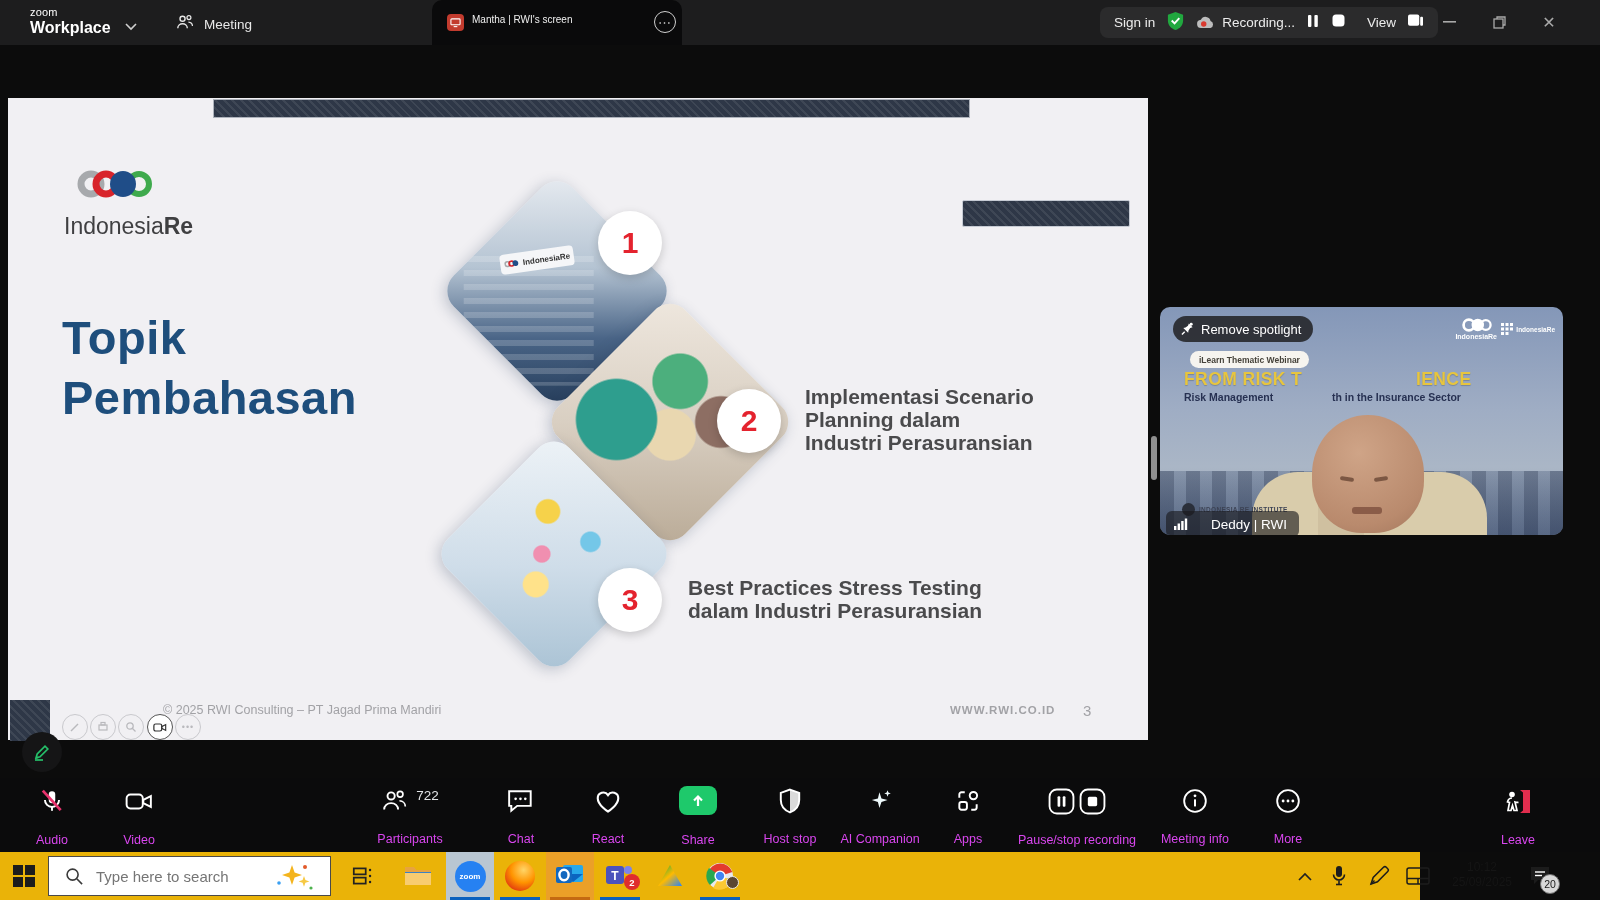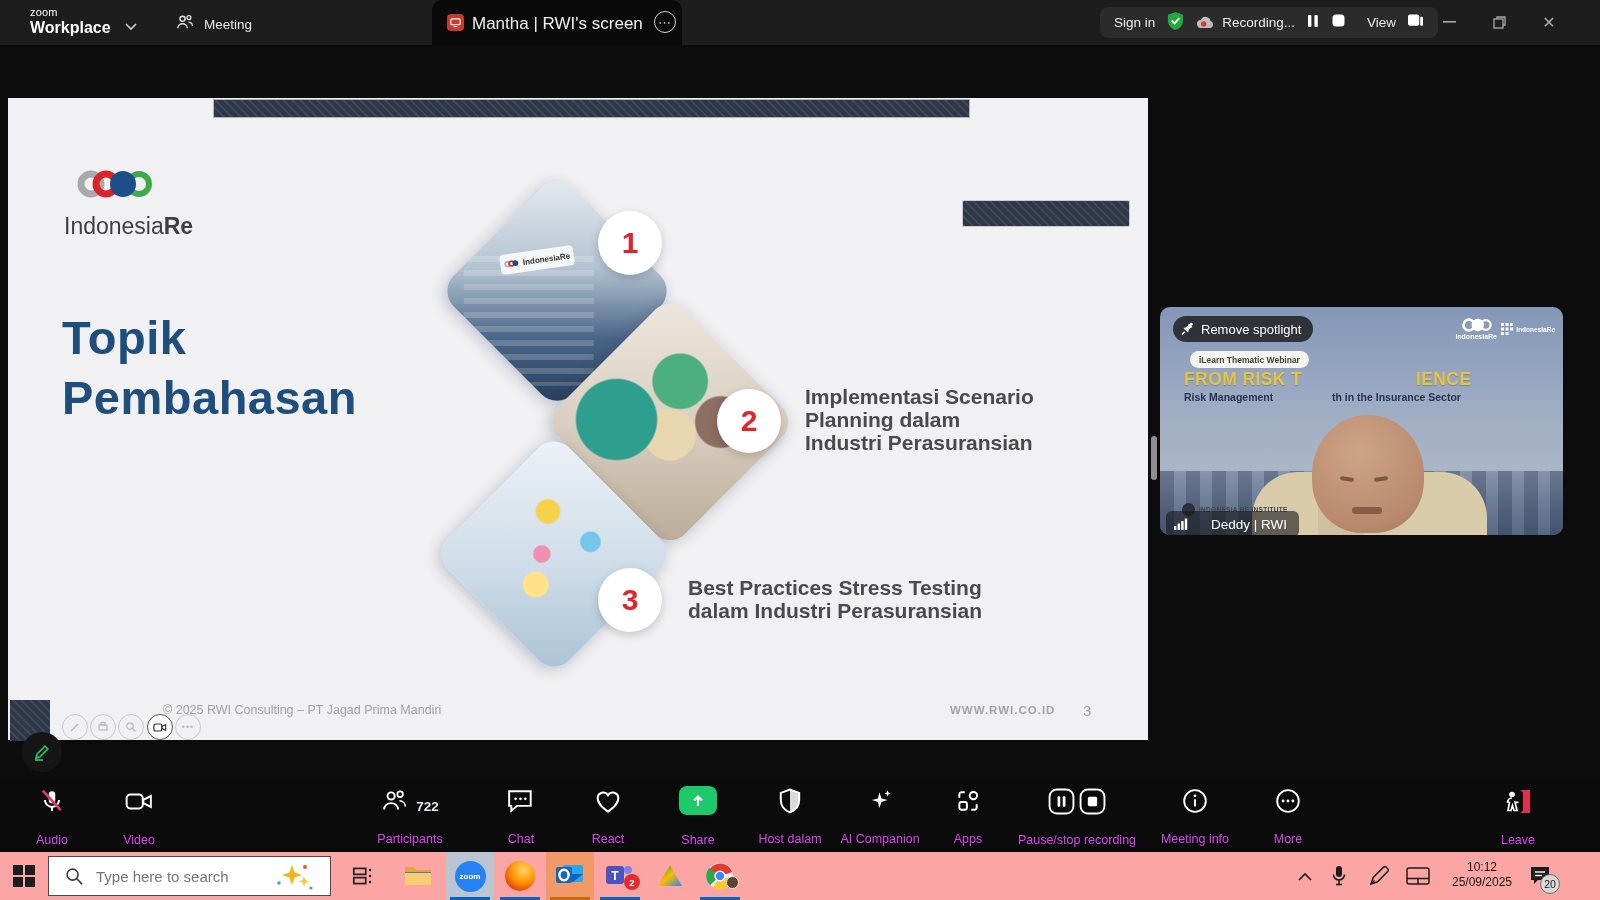--- a/index.html
+++ b/index.html
@@ -35,21 +35,21 @@
   .vbanner-title { color:#e7c53e; font-weight:800; font-size:17.5px; letter-spacing:.4px; text-shadow:0 1px 1px rgba(0,0,0,.2); }
   .vbanner-sub { color:#273152; font-weight:700; font-size:10.5px; }
 
   
   .ztoolbar { position:absolute; left:0; top:778px; width:1600px; height:74px; background:#0b0b0c; z-index:10; }
   .tb-item { position:absolute; display:flex; flex-direction:column; align-items:center; }
   .tb-label { color:#d946ef; font-size:12.5px; margin-top:18px; white-space:nowrap; }
   .badge { position:absolute; background:#e02d2d; color:#fff; border-radius:9px; font-size:10.5px; font-weight:700; display:flex; align-items:center; justify-content:center; }
 
   
-  .taskbar { position:absolute; left:0; top:852px; width:1600px; height:48px; background:#fca5a5; z-index:30; }
+  .taskbar { position:absolute; left:0; top:852px; width:1420px; height:48px; background:#eab308; z-index:30; }
   .searchbox { position:absolute; left:48px; top:4px; width:283px; height:40px; background:#fff; border:1.5px solid #4a4a4a; display:flex; align-items:center; padding-left:16px; gap:12px; }
   .searchbox input { border:none; outline:none; font-size:15px; color:#5a5a5a; width:150px; font-family:"Liberation Sans",sans-serif; background:transparent; }
   .slot { position:absolute; top:0; width:48px; height:48px; display:flex; align-items:center; justify-content:center; }
   .underline { position:absolute; bottom:0; left:4px; width:40px; height:3px; background:#0b61be; }
   .traytxt { color:#151515; font-size:12px; line-height:15px; text-align:center; }
 </style>
 </head>
 <body>
 
 <div class="stage">
@@ -77,21 +77,21 @@
       <span style="color:#e8e8e8;font-size:13.5px;">Meeting</span>
     </div>
 
     <div class="tab-active">
       <div class="redtabicon">
         <svg width="11" height="11" viewBox="0 0 12 12">
             <rect x="1" y="2" width="10" height="6.5" rx="1" fill="none" stroke="#fff" stroke-width="1.2"></rect>
             <line x1="4" y1="10.5" x2="8" y2="10.5" stroke="#fff" stroke-width="1.2"></line>
           </svg>
       </div>
-      <div class="abs" style="left:40px;top:14px;color:#f0f0f0;font-size:17px;white-space:nowrap;">Mantha | RWI's screen</div>
+      <div class="abs" style="left:40px;top:14px;color:#f0f0f0;font-size:10px;white-space:nowrap;">Mantha | RWI's screen</div>
       <div class="abs" style="left:222px;top:11px;width:22px;height:22px;border:1.5px solid #cfcfcf;border-radius:50%;display:flex;align-items:center;justify-content:center;color:#cfcfcf;font-size:13px;letter-spacing:1px;">⋯</div>
     </div>
 
     <div class="titlebar-pill">
       <span class="tb-txt">Sign in</span>
       <span>
         <svg width="19" height="20" viewBox="0 0 20 21">
             <path d="M10 1l8 3v6c0 5-3.4 8.6-8 10-4.6-1.4-8-5-8-10V4z" fill="#21a83f"></path>
             <polyline points="6,10 9,13 14,7.5" fill="none" stroke="#fff" stroke-width="2"></polyline>
           </svg>
@@ -311,21 +311,21 @@
 
     <div class="tb-item" style="left:107px;top:10px;width:64px;">
       <svg width="28" height="27" viewBox="0 0 26 24">
           <rect x="1.5" y="5.5" width="15" height="13" rx="3.5" fill="none" stroke="#fff" stroke-width="1.8"></rect>
           <path d="M17 10.5l7-3.5v10l-7-3.5z" fill="none" stroke="#fff" stroke-width="1.8"></path>
         </svg>
       <div class="tb-label">Video</div>
     </div>
 
     <div class="tb-item" style="left:355px;top:10px;width:110px;">
-      <div style="display:flex;align-items:flex-end;gap:8px;font-weight:bold;">
+      <div style="display:flex;align-items:flex-start;gap:8px;">
         <svg width="27" height="26" viewBox="0 0 24 22">
             <circle cx="9" cy="6.5" r="3.2" fill="none" stroke="#fff" stroke-width="1.7"></circle>
             <path d="M2.8 18.5c0-3.4 2.8-5.6 6.2-5.6s6.2 2.2 6.2 5.6" fill="none" stroke="#fff" stroke-width="1.7"></path>
             <circle cx="17" cy="5" r="2.5" fill="none" stroke="#fff" stroke-width="1.5"></circle>
             <path d="M16.4 10.8c3 .2 5.2 2.3 5.2 5" fill="none" stroke="#fff" stroke-width="1.5"></path>
           </svg>
         <span style="color:#e3e5e8;font-size:13.5px;">722</span>
       </div>
       <div class="tb-label">Participants</div>
     </div>
@@ -355,21 +355,21 @@
           </svg>
       </div>
       <div class="tb-label">Share</div>
     </div>
 
     <div class="tb-item" style="left:752px;top:10px;width:76px;">
       <svg width="24" height="26" viewBox="0 0 22 24">
           <path d="M11 1.5l8.5 3v6.5c0 5.5-3.7 9.6-8.5 11.5C6.2 20.6 2.5 16.5 2.5 11V4.5z" fill="none" stroke="#fff" stroke-width="1.8"></path>
           <path d="M11 1.5l8.5 3v6.5c0 5.5-3.7 9.6-8.5 11.5z" fill="#fff" fill-opacity=".85"></path>
         </svg>
-      <div class="tb-label">Host dalam</div>
+      <div class="tb-label">Host stop</div>
     </div>
 
     <div class="tb-item" style="left:830px;top:10px;width:100px;">
       <svg width="27" height="26" viewBox="0 0 24 24">
           <path d="M11 4l1.9 5.6L18.5 11l-5.6 1.9L11 18.5l-1.4-5.6L4 11l5.6-1.4z" fill="#eef9fb"></path>
           <path d="M18.5 2l.8 2.2 2.2.8-2.2.8-.8 2.2-.8-2.2L15.5 5l2.2-.8z" fill="#eef9fb"></path>
         </svg>
       <div class="tb-label">AI Companion</div>
     </div>
 

